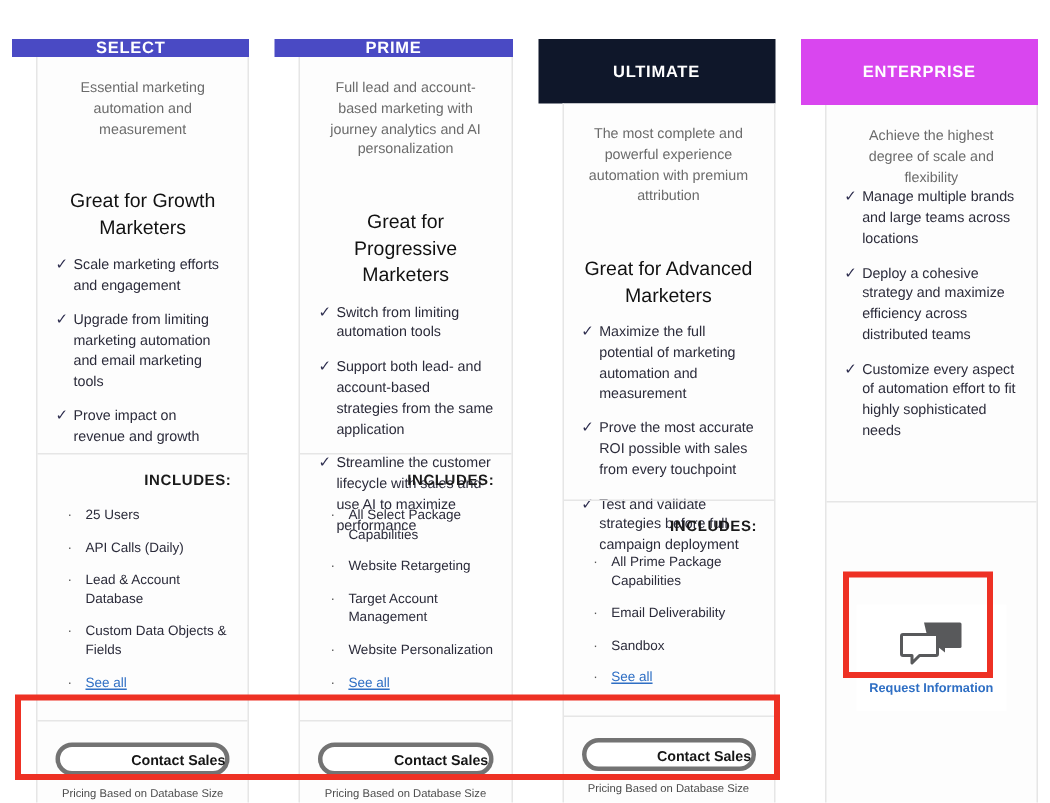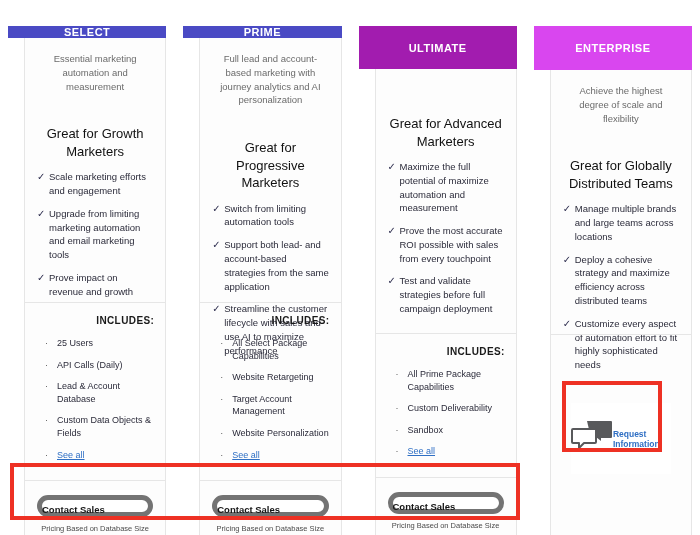--- a/index.html
+++ b/index.html
@@ -136,51 +136,51 @@
   }
 
   .sec-bottom {
     padding: 14px 12px 10px 12px;
     height: 64px;
   }
   .cta-btn {
     display: block;
     width: 100%;
     height: 22px;
-    border: 5px solid #737373;
+    border: 3px solid #737373;
     border-radius: 12px;
     background: #ffffff;
     color: #161616;
     font-size: 9.5px;
     font-weight: bold;
     font-family: "Liberation Sans", sans-serif;
     cursor: pointer;
     line-height: 20px;
-    text-align: left;
+    text-align: right;
   }
   .cta-note {
     margin-top: 7px;
     text-align: center;
     font-size: 7.5px;
     color: #4b4b4b;
   }
 
   
   .req-wrap {
     flex: 1;
     display: flex;
     align-items: center;
     justify-content: center;
   }
   .req-box {
     width: 100px;
     height: 71px;
     background: #ffffff;
     display: flex;
-    flex-direction: row;
+    flex-direction: column;
     align-items: center;
     justify-content: center;
     cursor: pointer;
   }
   .req-icon { margin-bottom: 4px; }
   .req-label {
     font-size: 8.5px;
     font-weight: bold;
     color: #2f6fc4;
   }
@@ -306,30 +306,31 @@
             </ul>
           </div>
           <div class="divider"></div>
           <div class="sec-bottom">
             <button class="cta-btn">Contact Sales</button>
             <div class="cta-note">Pricing Based on Database Size</div>
           </div>
         </div>
       </div>
       <div class="col">
-        <div class="col-header" style="background: #a21caf;">
+        <div class="col-header" style="background: #0f172a;">
           <span>ULTIMATE</span>
         </div>
         <div class="col-body">
           <div class="sec-top">
+            <div class="tagline">The most complete and powerful experience automation with premium attribution</div>
             <div class="headline">Great for Advanced Marketers</div>
             <ul class="benefits">
               <li>
                 <span class="check">✓</span>
-                <span>Maximize the full potential of maximize automation and measurement</span>
+                <span>Maximize the full potential of marketing automation and measurement</span>
               </li>
               <li>
                 <span class="check">✓</span>
                 <span>Prove the most accurate ROI possible with sales from every touchpoint</span>
               </li>
               <li>
                 <span class="check">✓</span>
                 <span>Test and validate strategies before full campaign deployment</span>
               </li>
             </ul>
@@ -337,21 +338,21 @@
           <div class="divider"></div>
           <div class="sec-mid">
             <div class="includes-title">INCLUDES:</div>
             <ul class="includes">
               <li>
                 <span class="dot">·</span>
                 <span>All Prime Package Capabilities</span>
               </li>
               <li>
                 <span class="dot">·</span>
-                <span>Custom Deliverability</span>
+                <span>Email Deliverability</span>
               </li>
               <li>
                 <span class="dot">·</span>
                 <span>Sandbox</span>
               </li>
               <li>
                 <span class="dot">·</span>
                 <a class="seeall" href="#" style="color: rgb(47, 111, 196);">See all</a>
               </li>
             </ul>
@@ -363,21 +364,20 @@
           </div>
         </div>
       </div>
       <div class="col">
         <div class="col-header" style="background: #d946ef;">
           <span>ENTERPRISE</span>
         </div>
         <div class="col-body">
           <div class="sec-top">
             <div class="tagline">Achieve the highest degree of scale and flexibility</div>
-            <div class="headline">Great for Globally Distributed Teams</div>
             <ul class="benefits">
               <li>
                 <span class="check">✓</span>
                 <span>Manage multiple brands and large teams across locations</span>
               </li>
               <li>
                 <span class="check">✓</span>
                 <span>Deploy a cohesive strategy and maximize efficiency across distributed teams</span>
               </li>
               <li>

